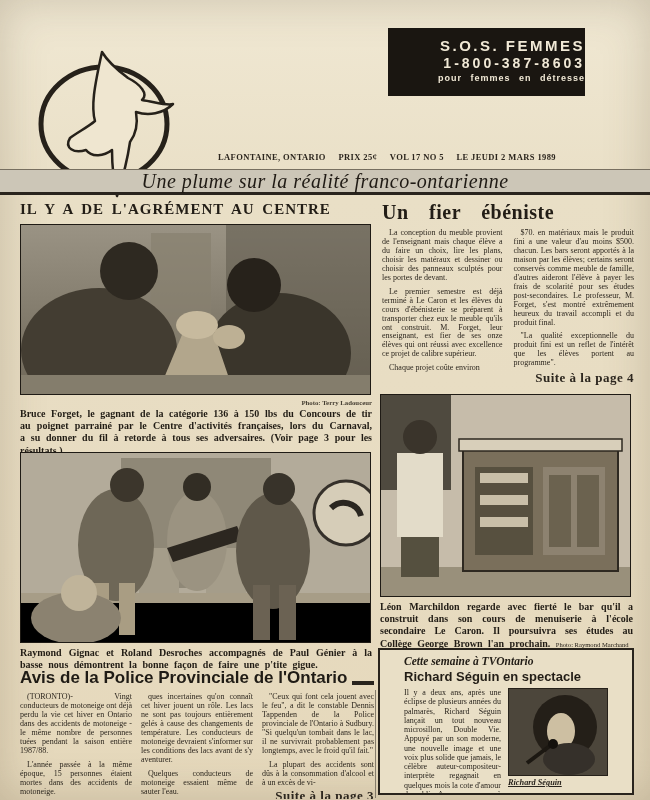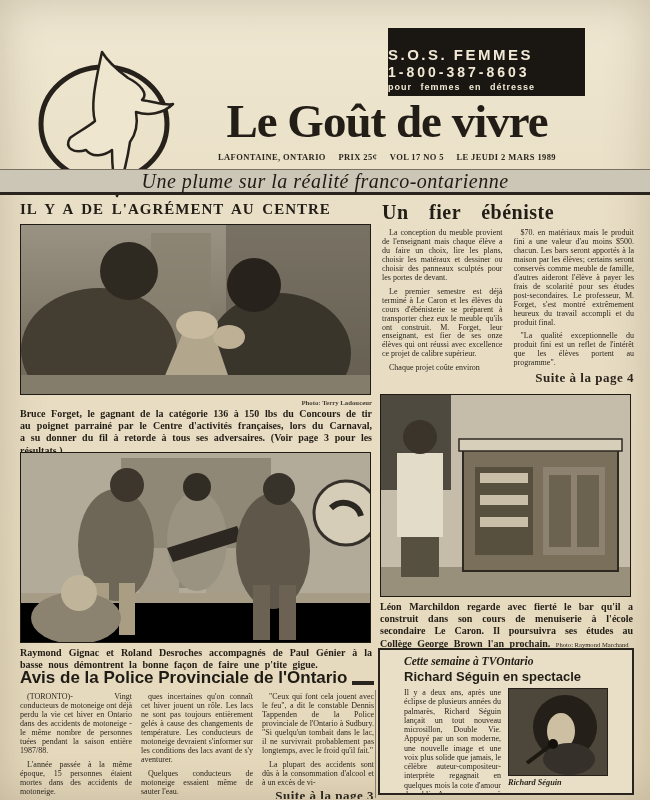--- a/index.html
+++ b/index.html
@@ -5,21 +5,21 @@
   * { margin:0; padding:0; box-sizing:border-box; }
   html,body { width:650px; height:800px; }
   body { font-family:"Liberation Serif","DejaVu Serif",serif; color:#29241d; }
   #page {
     position:relative; width:650px; height:800px; overflow:hidden;
     background:linear-gradient(180deg,#f0e8d3 0%,#e9dfc6 25%,#e7dbc0 70%,#e5d8bb 100%);
     box-shadow:inset 0 0 45px rgba(90,75,50,.25);
   }
   
   .sos-box { position:absolute; left:388px; top:28px; width:197px; height:68px;
-    background:#1a1611; color:#f1e9d6; text-align:left; padding-top:18px;
+    background:#1a1611; color:#f1e9d6; text-align:right; padding-top:9px;
     font-family:"Liberation Sans",sans-serif; }
   .sos-title { font-size:15px; font-weight:bold; letter-spacing:2.5px; }
   .sos-phone { font-size:14px; font-weight:bold; letter-spacing:3px; margin-top:1px; }
   .sos-tagline { font-size:9px; font-weight:bold; letter-spacing:1px; word-spacing:5px; margin-top:2px; }
   .logo { position:absolute; left:24px; top:50px; }
   .paper-title { position:absolute; left:183px; top:94px; width:408px; text-align:center;
     font-size:47px; font-weight:bold; letter-spacing:-1px; color:#221d16; }
   .dateline { position:absolute; left:183px; top:152px; width:408px; text-align:center;
     font-size:8.5px; font-weight:bold; letter-spacing:.4px; color:#2c261e; }
   .dateline span { margin:0 5px; }
@@ -49,21 +49,21 @@
     font-weight:bold; word-spacing:15px; letter-spacing:.5px; color:#221d16; }
   .vrule { position:absolute; left:375px; top:690px; width:1px; height:108px; background:#857c6a; }
   .tvo-box { position:absolute; left:378px; top:648px; width:256px; height:147px;
     border:2px solid #29241d; background:#e9dfc6; padding:5px 24px; overflow:hidden; }
   .tvo-kicker { font-size:11.5px; font-weight:bold; font-style:italic; color:#221d16; }
   .tvo-headline { font-family:"Liberation Sans",sans-serif; font-size:13px; font-weight:bold;
     text-align:left; margin:2px 0 4px; color:#221d16; }
   .tvo-row { display:flex; gap:7px; }
   .tvo-body { width:134px; font-size:8px; line-height:1.16; text-align:justify; }
   .tvo-photo-wrap { flex:1; }
-  .tvo-caption { font-size:8.3px; font-weight:bold; font-style:italic; margin-top:2px; }
+  .tvo-caption { font-size:8.3px; font-weight:bold; font-style:italic; margin-top:2px;text-decoration:underline; }
   .inline-credit { font-size:6.6px; font-weight:normal; word-spacing:0; }
 </style>
 </head>
 <body>
 
 <div id="page">
 
   <div class="sos-box">
     <div class="sos-title">S.O.S. FEMMES</div>
     <div class="sos-phone">1-800-387-8603</div>
@@ -73,21 +73,20 @@
   <div class="logo">
     <svg width="166" height="152" viewBox="0 0 166 152">
       <ellipse cx="80" cy="74" rx="63" ry="57" fill="none" stroke="#26211a" stroke-width="5"></ellipse>
       <path d="M78,2 C84,12 96,22 104,28 C116,34 125,44 118,50 C131,52 143,56 149,54
                C139,64 124,66 112,62 C114,74 112,84 106,92 C104,106 100,124 93,146
                C89,128 88,114 88,100 C80,106 68,108 62,100 C50,104 40,98 46,88
                C54,82 64,77 71,71 C67,57 70,38 78,2 Z" fill="#efe6d0" stroke="#26211a" stroke-width="2.5" stroke-linejoin="round"></path>
     </svg>
   </div>
 
-  <div class="paper-title">Le Goût de vivre</div>
 
   <div class="dateline">
     <span>LAFONTAINE, ONTARIO</span>
     <span>PRIX 25¢</span>
     <span>VOL 17 NO 5</span>
     <span>LE JEUDI 2 MARS 1989</span>
   </div>
 
   <div class="slogan-strip">
     <span class="slogan">Une plume sur la réalité franco-ontarienne</span>

